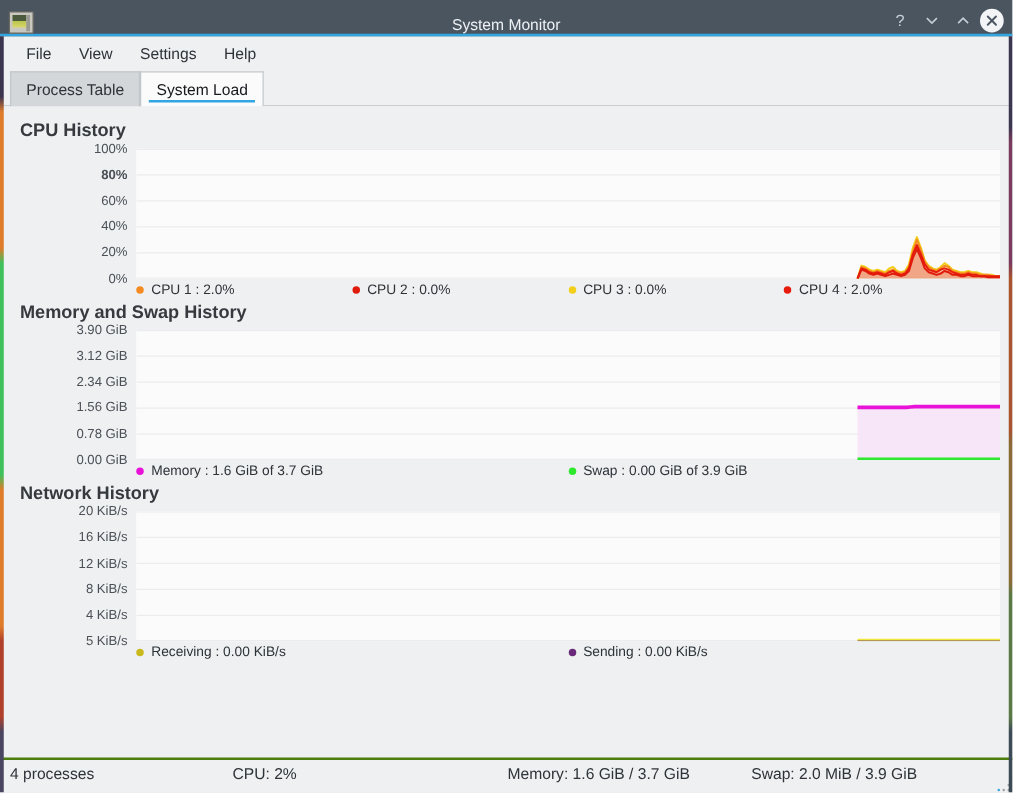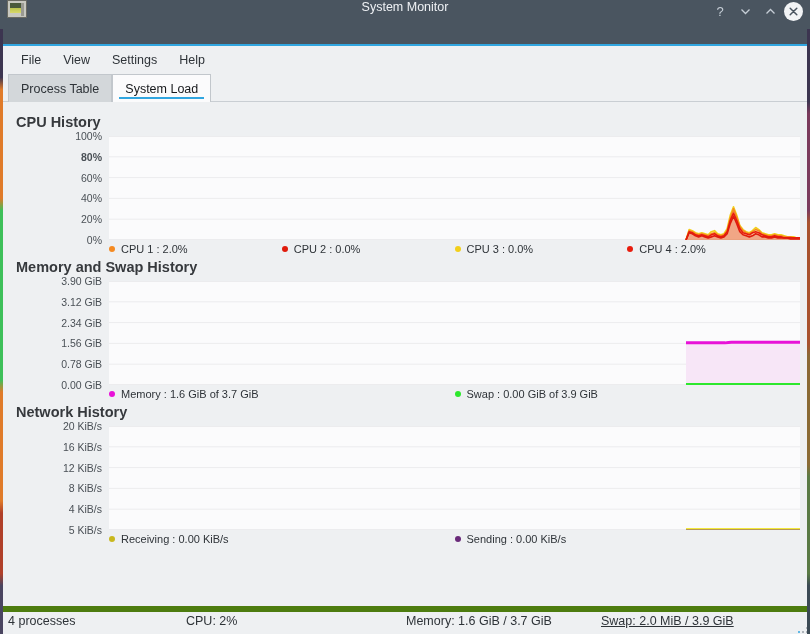--- a/index.html
+++ b/index.html
@@ -40,24 +40,24 @@
       #3c3550 0%, #3c3550 12%,
       #7a3a5c 14%, #7a3a5c 30%,
       #a8522e 32%, #a8522e 52%,
       #8a6a35 54%, #8a6a35 72%,
       #5a7a45 74%, #5a7a45 90%,
       #3c4a55 92%, #3c4a55 100%);
   }
 
   
   .titlebar {
-    height: 46px;
+    height: 29px;
     background: #4a5560;
     display: flex;
-    align-items: flex-start;
+    align-items: flex-end;
     position: relative;
     flex: 0 0 auto;
     border-bottom: 2px solid #31a6e0;
   }
   .app-icon {
     width: 20px; height: 18px;
     margin-left: 7px;
     background: #c8c8c0;
     border: 1px solid #6a6a62;
     position: relative;
@@ -234,34 +234,34 @@
     margin-right: 6px;
     flex: 0 0 auto;
   }
   .legend-4 .legend-item { width: 25%; }
   .legend-2 .legend-item { width: 50%; }
 
   
   .statusbar {
     height: 28px;
     background: #eef0f2;
-    border-top: 6px solid #4d7c0f;
+    border-top: 2px solid #4d7c0f;
     display: flex;
     align-items: center;
     font-size: 12.5px;
     color: #2e3338;
     flex: 0 0 auto;
     padding: 0 8px 4px 6px;
     position: relative;
   }
   .sb-item { white-space: nowrap; }
   .sb-processes { width: 180px; padding-left: 2px; }
   .sb-cpu { width: 220px; }
   .sb-mem { width: 195px; }
-  .sb-swap { flex: 1 1 auto; text-decoration: underline; }
+  .sb-swap { flex: 1 1 auto; }
   .resize-grip {
     position: absolute;
     right: 2px; bottom: 1px;
     width: 14px; height: 14px;
   }
   .resize-grip span {
     position: absolute;
     width: 2px; height: 2px;
     background: #9aa2a9;
     border-radius: 50%;

